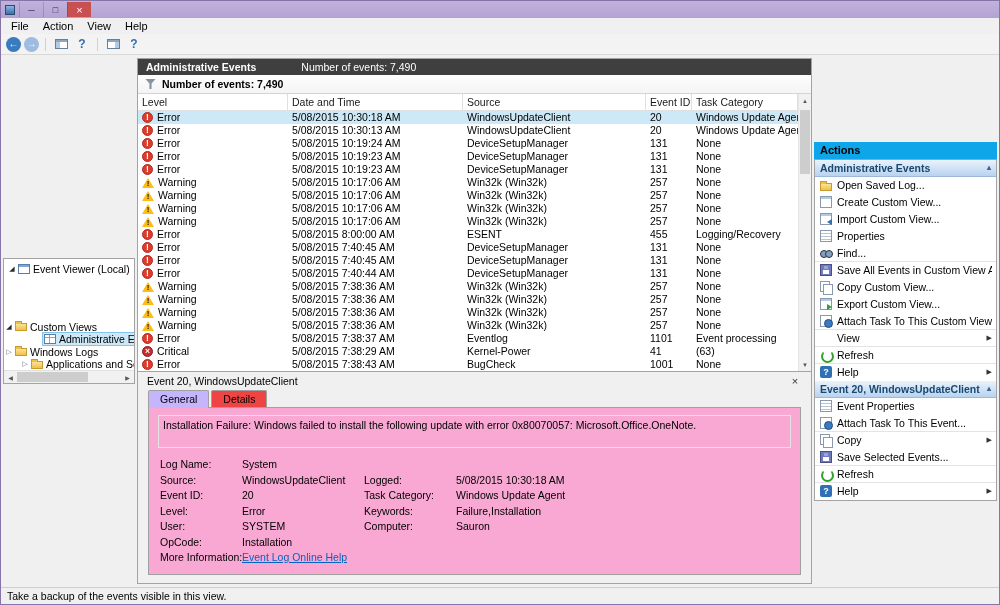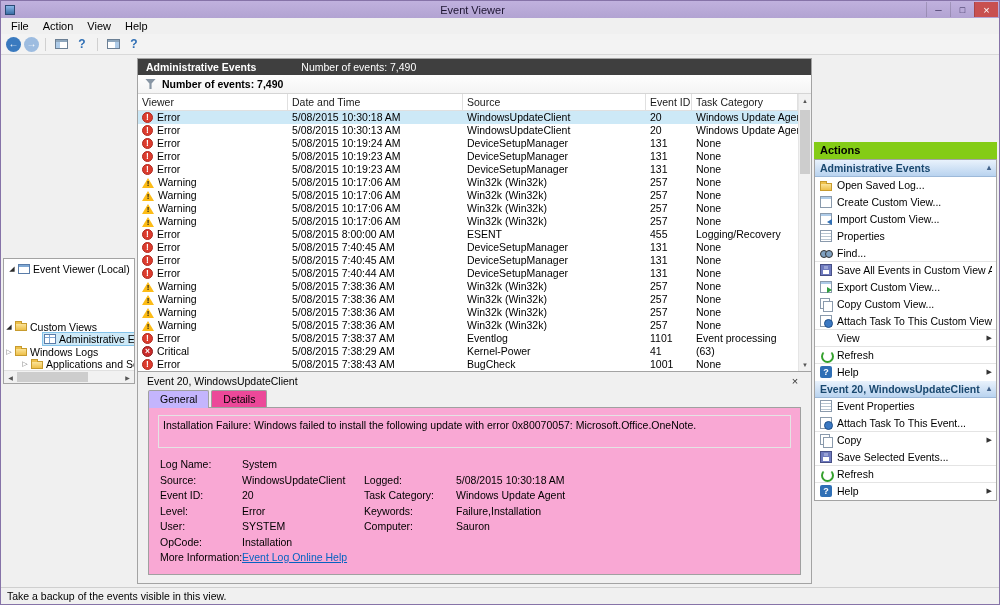--- a/index.html
+++ b/index.html
@@ -85,30 +85,30 @@
   .vscroll { width:13px; flex:none; background:#f1f1f1; border-left:1px solid #e5e5e5; display:flex; flex-direction:column; }
   .vs-btn { height:13px; display:flex; align-items:center; justify-content:center; font-size:6px; color:#555; flex:none; }
   .vs-track { flex:1; position:relative; }
   .vs-thumb { position:absolute; left:1px; right:1px; top:3px; height:64px; background:#cdcdcd; }
 
   
   .detail-panel { height:212px; flex:none; border-top:1px solid #a3a3a3; background:#f0f0f0; display:flex; flex-direction:column; }
   .detail-titlebar { height:17px; flex:none; display:flex; align-items:center; justify-content:space-between; padding:0 9px; font-size:10.5px; }
   .detail-close { width:14px; text-align:center; font-size:11px; color:#333; }
   .tabs { display:flex; align-items:flex-end; height:18px; padding-left:10px; position:relative; z-index:2; flex:none; }
-  .tab { padding:2px 11px; font-size:10.5px; border:1px solid #a0a0a0; border-bottom:none; background:#ec4899; margin-right:2px; border-radius:2px 2px 0 0; }
+  .tab { padding:2px 11px; font-size:10.5px; border:1px solid #a0a0a0; border-bottom:none; background:#ef4444; margin-right:2px; border-radius:2px 2px 0 0; }
   .tab.active { background:#c4b5fd; padding-bottom:3px; margin-bottom:-1px; }
   .detail-body { flex:1; margin:0 10px 8px 10px; border:1px solid #a0a0a0; background:#f9a8d4; padding:7px 9px; overflow:hidden; font-size:10.5px; position:relative; z-index:1; }
   .message { min-height:33px; border:1px solid #e4e4e4; padding:3px 4px; margin-bottom:11px; }
   .fields { display:grid; grid-template-columns:82px 122px 92px 1fr; row-gap:4.5px; padding-left:2px; }
   .fields span { white-space:nowrap; overflow:hidden; line-height:11px; }
   .link { color:#0563c1; text-decoration:underline; }
 
   
-  .actions-panel { width:183px; flex:none; display:flex; flex-direction:column; background:#84cc16; }
+  .actions-panel { width:183px; flex:none; display:flex; flex-direction:column; background:#0ea5e9; }
   .actions-title { height:17px; flex:none; padding:2px 6px; font-weight:bold; font-size:11px; }
   .actions-body { flex:1; border:1px solid #a3a3a3; background:#fff; overflow:hidden; }
   .section-header { height:17px; background:linear-gradient(#e9f2fc,#b9d3ef); border-bottom:1px solid #9db9d9; color:#19486f; font-weight:bold; font-size:10.5px; display:flex; align-items:center; justify-content:space-between; padding:0 5px; }
   .collapse { font-size:8px; color:#42628a; }
   .action-item { height:17px; display:flex; align-items:center; gap:5px; padding:0 4px 0 5px; font-size:10.5px; }
   .action-item.sep { border-bottom:1px solid #e4e4e4; }
   .alabel { flex:1; white-space:nowrap; overflow:hidden; }
   .submenu { font-size:7px; color:#333; flex:none; }
 
   
@@ -137,21 +137,20 @@
   
   .statusbar { height:17px; flex:none; background:#f0f0f0; border-top:1px solid #cfcfcf; display:flex; align-items:center; padding:0 6px; font-size:10.5px; }
 </style>
 </head>
 <body>
 
 <div class="window">
 
   <div class="titlebar">
     <span class="app-icon"></span>
-    <span class="title">Event Viewer</span>
     <span class="winbtn">─</span>
     <span class="winbtn">□</span>
     <span class="winbtn close">×</span>
   </div>
 
   <div class="menubar">
       <span class="menu-item">File</span>
       <span class="menu-item">Action</span>
       <span class="menu-item">View</span>
       <span class="menu-item">Help</span>
@@ -237,21 +236,21 @@
         <span class="ch-title">Administrative Events</span>
         <span class="ch-count">Number of events: 7,490</span>
       </div>
       <div class="filter-bar">
         <span class="funnel"></span>
         <span>Number of events: 7,490</span>
       </div>
       <div class="table-wrap">
         <div class="table">
           <div class="grid-header">
-              <div class="col">Viewer</div>
+              <div class="col">Level</div>
               <div class="col">Date and Time</div>
               <div class="col">Source</div>
               <div class="col">Event ID</div>
               <div class="col">Task Category</div>
             </div>
           <div class="grid-body">
               <div class="grid-row selected">
                 <div class="cell level-cell">
                   <span class="lv lv-error"></span>
                   <span>Error</span>
@@ -531,26 +530,26 @@
           </div>
           <div class="action-item sep">
             <span class="aic aic-find"></span>
             <span class="alabel">Find...</span>
           </div>
           <div class="action-item">
             <span class="aic aic-save"></span>
             <span class="alabel">Save All Events in Custom View As...</span>
           </div>
           <div class="action-item">
+            <span class="aic aic-copy"></span>
+            <span class="alabel">Copy Custom View...</span>
+          </div>
+          <div class="action-item">
             <span class="aic aic-export"></span>
             <span class="alabel">Export Custom View...</span>
-          </div>
-          <div class="action-item">
-            <span class="aic aic-copy"></span>
-            <span class="alabel">Copy Custom View...</span>
           </div>
           <div class="action-item sep">
             <span class="aic aic-task"></span>
             <span class="alabel">Attach Task To This Custom View...</span>
           </div>
           <div class="action-item sep">
             <span class="aic aic-none"></span>
             <span class="alabel">View</span>
             <span class="submenu">▶</span>
           </div>

